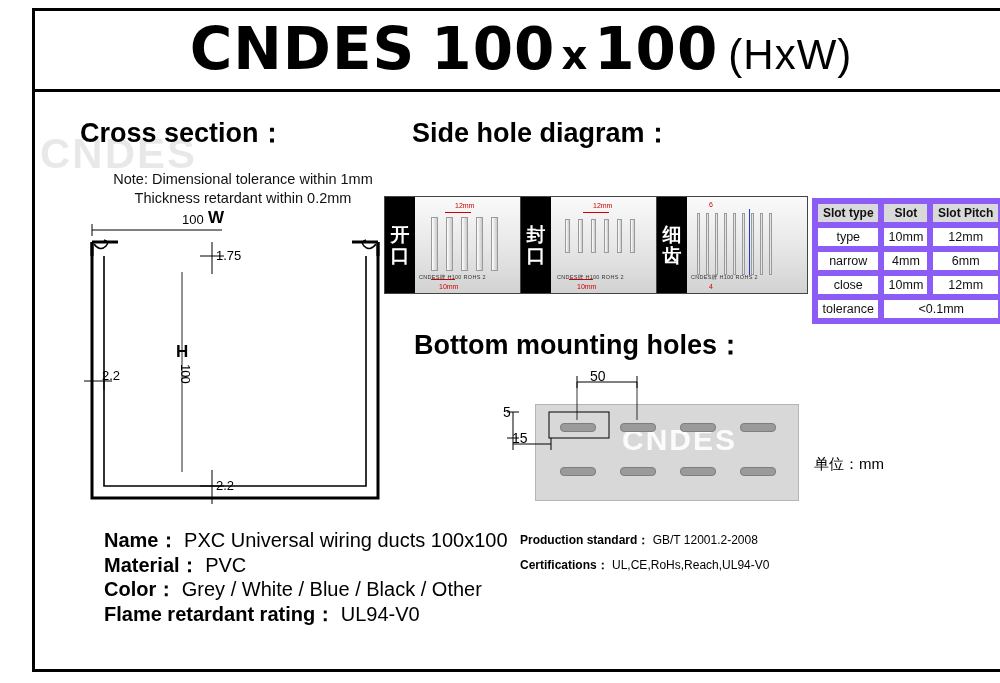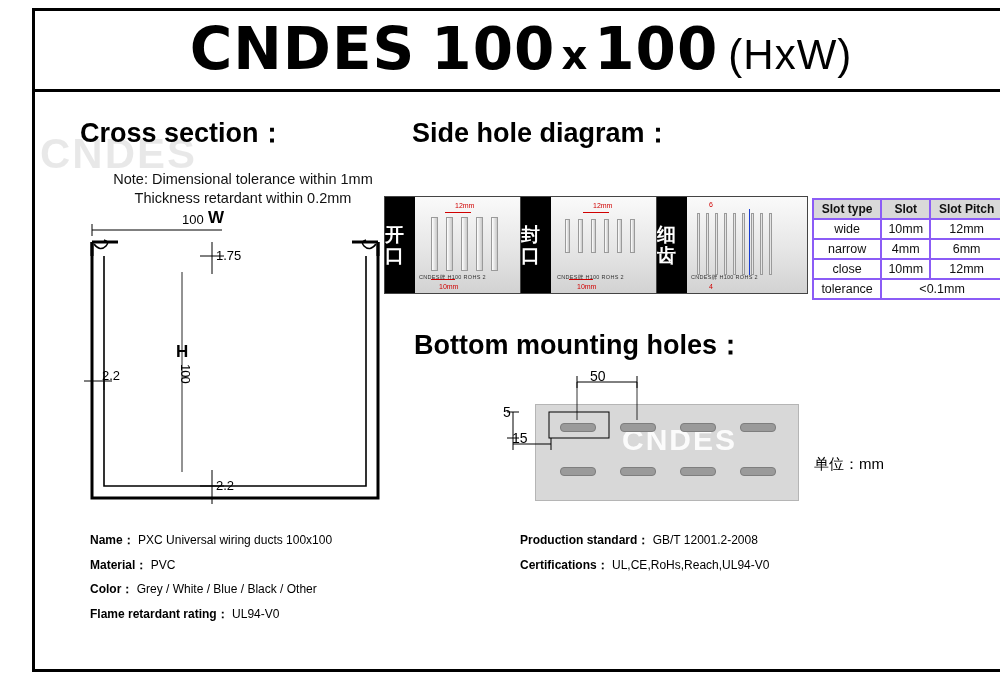--- a/index.html
+++ b/index.html
@@ -110,20 +110,21 @@
   
   .photo {
     position: absolute;
     top: 196px;
     width: 152px;
     height: 98px;
     border: 1px solid #444;
     background: #7f1d1d;
     box-sizing: border-box;
     overflow: hidden;
+    text-align: center;
   }
   #photo1 { left: 362px; }
   #photo2 { left: 498px; }
   #photo3 { left: 634px; }
   .photo .cn-tab {
     position: absolute;
     left: 0; top: 0;
     width: 30px; height: 96px;
     background: #000;
     color: #fff;
@@ -178,21 +179,21 @@
     position: absolute;
     left: 790px;
     top: 198px;
     width: 192px;
     border: 1.5px solid #e02020;
     border-collapse: collapse;
     font-size: 12.5px;
     background: #fff;
   }
   #slot-table td, #slot-table th {
-    border: 2px solid #8b5cf6;
+    border: 6px solid #8b5cf6;
     text-align: center;
     padding: 2px 3px;
     font-weight: normal;
     color: #111;
   }
   #slot-table thead th {
     background: #d9d9d9;
     font-weight: bold;
     font-size: 12px;
   }
@@ -217,23 +218,23 @@
   .unit-label {
     position: absolute;
     left: 792px;
     top: 455px;
     font-size: 15px;
   }
 
   
   .spec-left {
     position: absolute;
-    left: 68px;
+    left: 82px;
     top: 528px;
-    font-size: 12px;
+    font-size: 20px;
     line-height: 24.5px;
   }
   .spec-left .k { font-weight: bold; }
   .spec-right {
     position: absolute;
     left: 498px;
     top: 528px;
     font-size: 12px;
     line-height: 24.5px;
   }
@@ -365,21 +366,21 @@
   <table id="slot-table">
     <thead>
       <tr>
         <th>Slot type</th>
         <th>Slot</th>
         <th>Slot Pitch</th>
       </tr>
     </thead>
     <tbody>
       <tr>
-        <td>wide</td>
+        <td>type</td>
         <td>10mm</td>
         <td>12mm</td>
       </tr>
       <tr>
         <td>narrow</td>
         <td>4mm</td>
         <td>6mm</td>
       </tr>
       <tr>
         <td>close</td>

